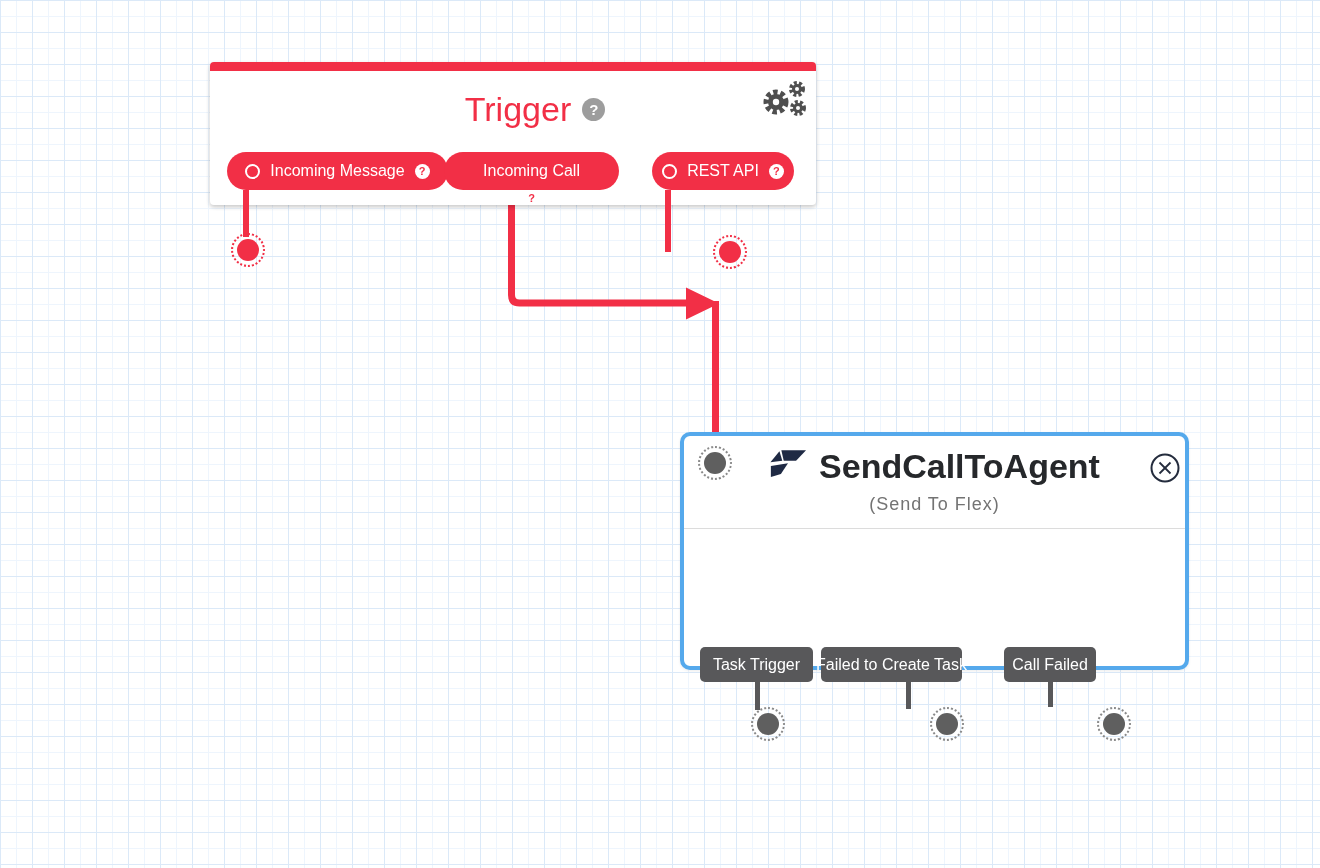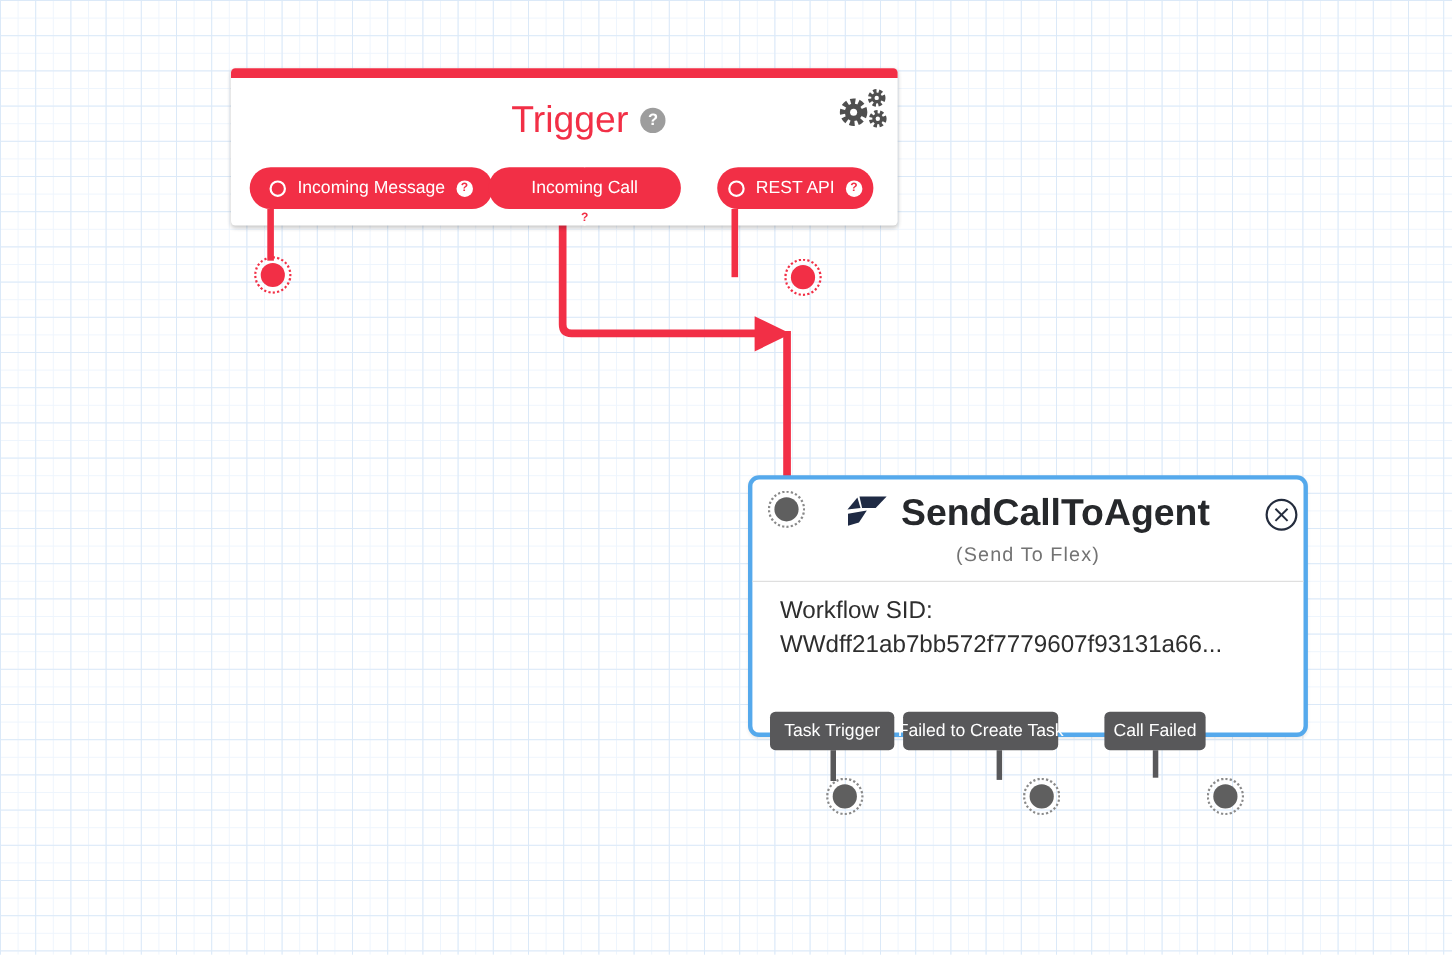--- a/index.html
+++ b/index.html
@@ -55,21 +55,21 @@
   .dot-inner{width:22px;height:22px;border-radius:50%;}
   .dot-inner.red{background:#f22f46;}
   .dot-inner.gray{background:#5f5f5f;}
   .svg-overlay{position:absolute;left:0;top:0;pointer-events:none;}
   
   .flex-widget{
     position:absolute;left:680px;top:432px;width:509px;height:238px;box-sizing:border-box;
     background:#fff;border:4px solid #55a9ec;border-radius:10px;
     box-shadow:0 1px 3px rgba(0,0,0,0.08);
   }
-  .flex-header{display:flex;justify-content:center;align-items:center;gap:12px;margin-top:13px;}
+  .flex-header{display:flex;justify-content:center;gap:12px;margin-top:13px;}
   .flex-title{font-size:34px;font-weight:600;color:#26282b;line-height:1;}
   .close-btn{position:absolute;right:4px;top:16px;cursor:pointer;}
   .flex-subtitle{
     text-align:center;margin-top:11px;font-size:18px;color:#737373;letter-spacing:1px;
   }
   .flex-divider{border-top:1px solid #dcdcdc;margin-top:13px;}
   .flex-body{padding:10px 25px 0 25px;font-size:22px;color:#2e2e2e;line-height:31px;}
   .tbtn{
     position:absolute;top:647px;height:35px;background:#58585a;color:#fff;
     font-size:16px;border-radius:5px;display:flex;align-items:center;justify-content:center;
@@ -151,24 +151,20 @@
       </svg>
       <span class="flex-title">SendCallToAgent</span>
     </div>
     <svg class="close-btn" width="32" height="32" viewBox="0 0 32 32">
       <circle cx="16" cy="16" r="13.5" fill="none" stroke="#242c3d" stroke-width="2"></circle>
       <line x1="10.5" y1="10.5" x2="21.5" y2="21.5" stroke="#242c3d" stroke-width="1.8"></line>
       <line x1="21.5" y1="10.5" x2="10.5" y2="21.5" stroke="#242c3d" stroke-width="1.8"></line>
     </svg>
     <div class="flex-subtitle">(Send To Flex)</div>
     <div class="flex-divider"></div>
-    <div class="flex-body">
-      <div>Workflow SID:</div>
-      <div>WWdff21ab7bb572f7779607f93131a66...</div>
-    </div>
   </div>
 
   <div class="dot-outer gray" style="left:698px;top:446px;">
     <div class="dot-inner gray"></div>
   </div>
 
   <div class="tbtn tbtn-1">
     <span>Task Trigger</span>
   </div>
   <div class="tbtn tbtn-2">

